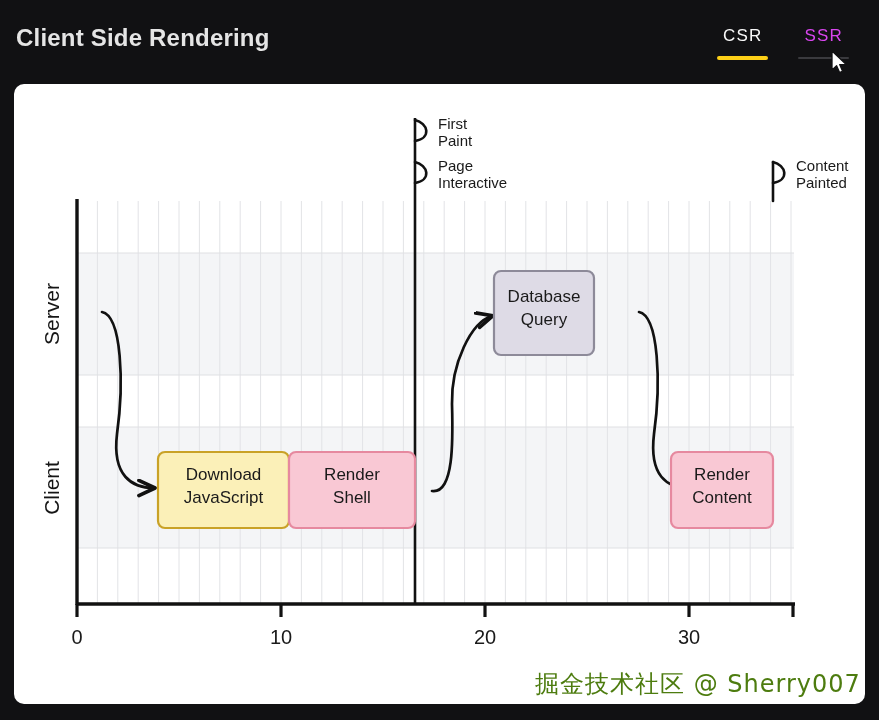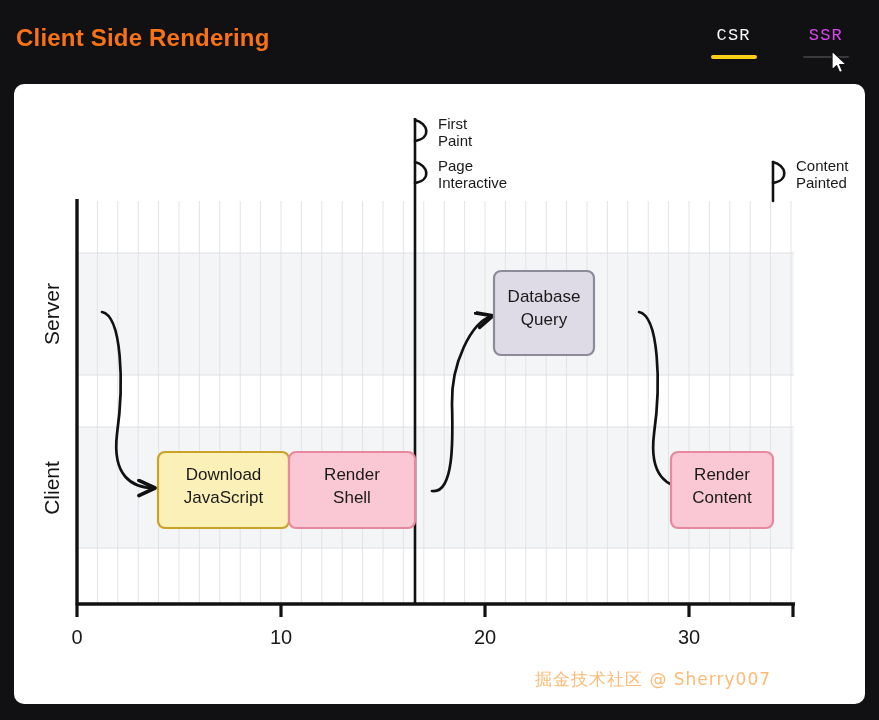--- a/index.html
+++ b/index.html
@@ -8,24 +8,24 @@
     background: #111113;
     font-family: "Liberation Sans", sans-serif;
     overflow: hidden;
   }
   #root { position: relative; width: 879px; height: 720px; background: #111113; }
 
   
   .header { position: absolute; left: 0; top: 0; width: 879px; height: 84px; }
   .app-title {
     position: absolute; left: 16px; top: 24px;
-    font-size: 24px; font-weight: 600; color: #f97316;
+    font-size: 24px; font-weight: 600; color: #e5e5e5;
     letter-spacing: .2px;
   }
-  .tabs { position: absolute; right: 30px; top: 26px; display: flex; gap: 46px; font-family: Liberation Mono, monospace; }
+  .tabs { position: absolute; right: 30px; top: 26px; display: flex; gap: 30px; }
   .tab { position: relative; padding: 0 6px 14px 6px; cursor: pointer; }
   .tab-label { font-size: 17px; letter-spacing: 1.2px; font-weight: 400; }
   .tab.active .tab-label { color: #fafafa; }
   .tab.inactive .tab-label { color: #d946ef; }
   .tab-underline { position: absolute; left: 0; right: 0; bottom: 0; height: 4px; border-radius: 2px; }
   .tab.active .tab-underline { background: #fdd017; }
   .tab.inactive .tab-underline { background: #3a3a3e; height: 2px; bottom: 1px; }
 
   .cursor { position: absolute; left: 830px; top: 50px; width: 20px; height: 26px; pointer-events: none; }
 
@@ -34,21 +34,21 @@
     position: absolute; left: 14px; top: 84px;
     width: 851px; height: 620px;
     background: #ffffff; border-radius: 10px; overflow: hidden;
   }
 
   .plot { position: absolute; left: 0; top: 0; width: 851px; height: 620px; }
 
   
   .watermark {
     position: absolute; left: 535px; top: 668px;
-    font-size: 17px; color: #fdba74; letter-spacing: 1px;
+    font-size: 24px; color: #4d7c0f; letter-spacing: 1px;
     font-family: "DejaVu Sans", sans-serif;
     white-space: nowrap;
   }
 
   text { font-family: "Liberation Sans", sans-serif; }
 </style>
 </head>
 <body>
 
 <div id="root">

